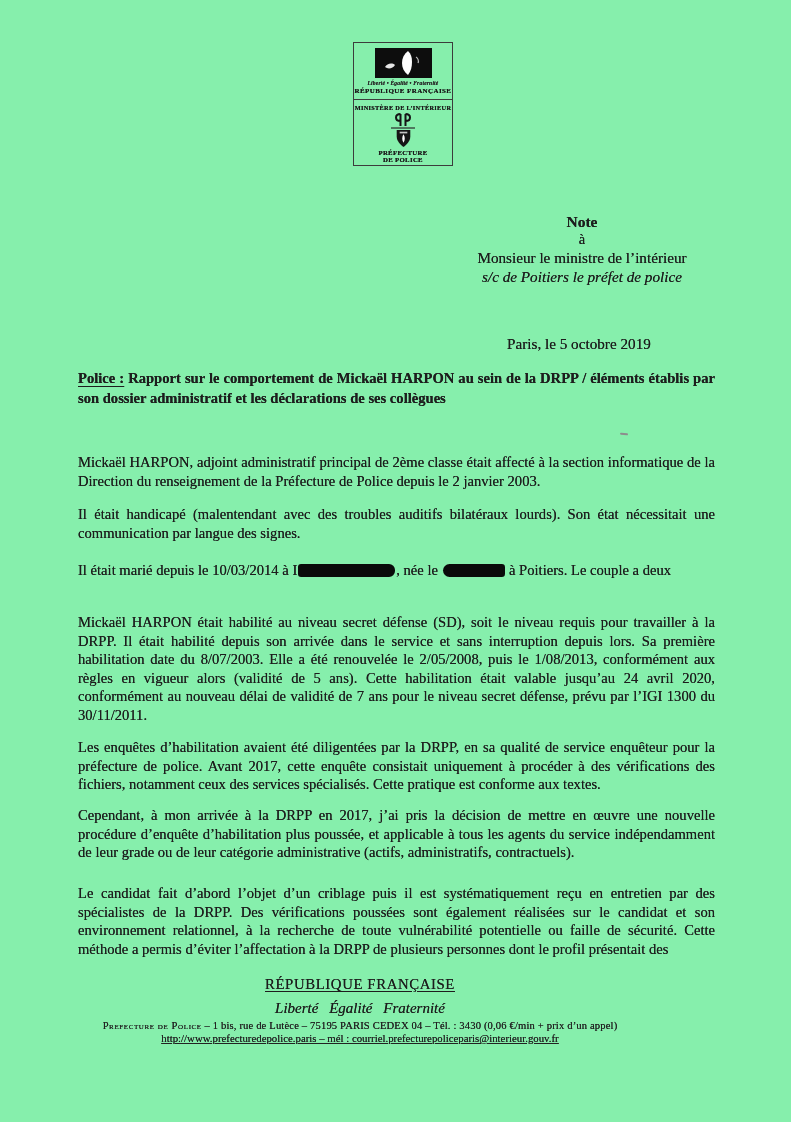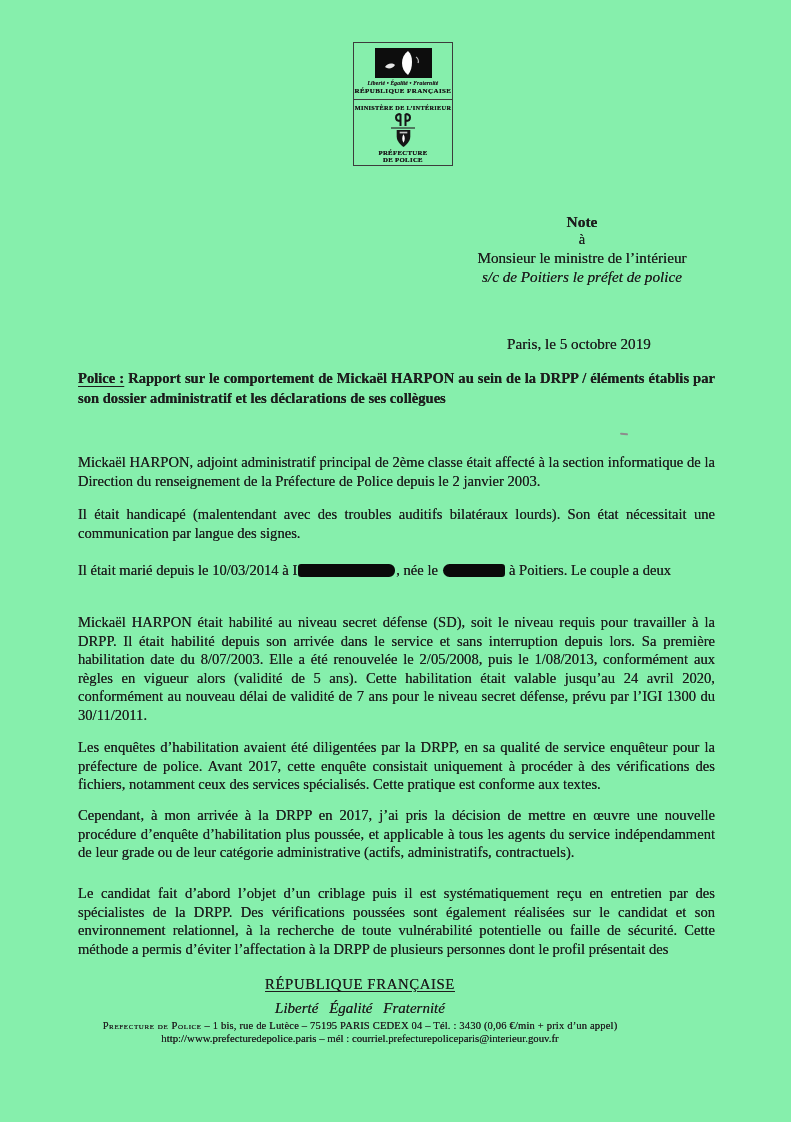--- a/index.html
+++ b/index.html
@@ -68,21 +68,21 @@
 
   .speck { position:absolute; left:620px; top:433px; width:8px; height:2px;
            background:#8d8d8d; border-radius:1px; transform:rotate(6deg); }
 
   
   .footer { position:absolute; left:55px; top:976px; width:610px; text-align:center; }
   .f-rep { font-size:14.8px; letter-spacing:.6px; text-decoration:underline; text-underline-offset:2px; }
   .f-devise { margin-top:7px; font-style:italic; font-size:15px; word-spacing:7px; }
   .f-addr { margin-top:3px; font-size:10.6px; letter-spacing:.15px; color:#222; }
   .f-org { font-variant:small-caps; letter-spacing:.6px;margin-top:46px; }
-  .f-web { margin-top:1px; font-size:10.8px; color:#222; }
+  .f-web { margin-top:1px; font-size:10.8px; color:#222;text-decoration:underline; }
 </style>
 </head>
 <body>
 
 <div class="page">
 
   <div class="logo-box">
     <div class="marianne">
       <svg viewBox="0 0 57 30" xmlns="http://www.w3.org/2000/svg">
         <rect width="57" height="30" fill="#0d0d0d"></rect>

